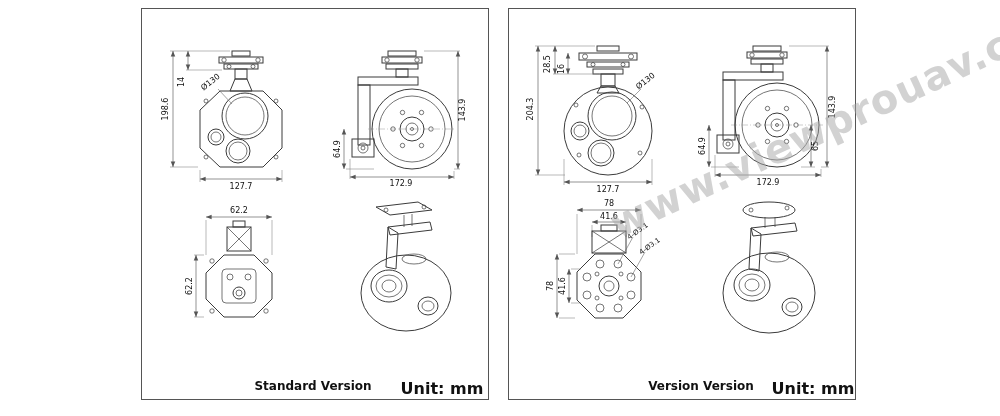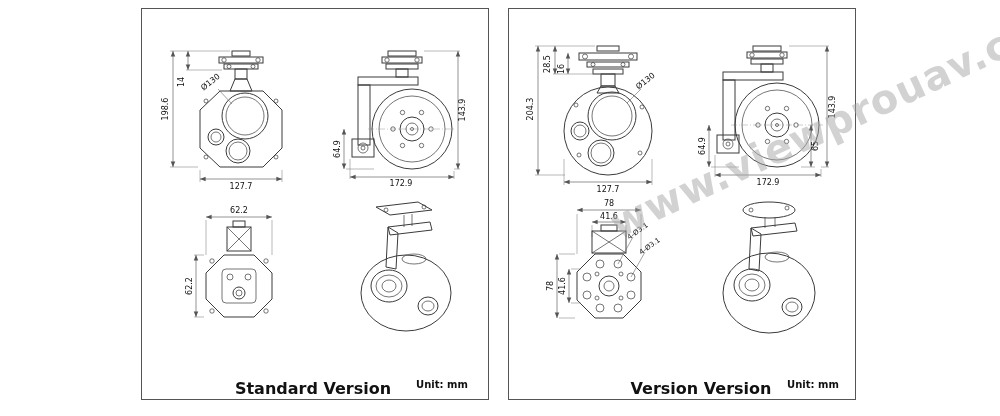--- a/index.html
+++ b/index.html
@@ -9,23 +9,23 @@
   }
   .panel {
     position:absolute; top:8px; width:348px; height:392px;
     border:1px solid #555; background:#fff; box-sizing:border-box;
   }
   #panel-standard { left:141px; }
   #panel-viewport { left:508px; }
   svg.drawing { position:absolute; left:0; top:0; }
   .caption {
     position:absolute; top:370px; transform:translateX(-50%);
-    font-size:16px; font-weight:bold; color:#111; white-space:nowrap;
+    font-size:12px; font-weight:bold; color:#111; white-space:nowrap;
   }
-  .unit { font-size:10px; }
+  .unit { font-size:16px; }
   .watermark {
     position:absolute; left:612px; top:203px;
     transform:rotate(-25deg); transform-origin:0 50%;
     font-size:40px; font-weight:bold; letter-spacing:1px;
     color:rgba(165,165,165,0.5); white-space:nowrap;
     pointer-events:none; z-index:5;
   }
   
   .geo  { fill:none; stroke:#3b3b3b; stroke-width:1; }
   .geo2 { fill:none; stroke:#3b3b3b; stroke-width:.7; }

